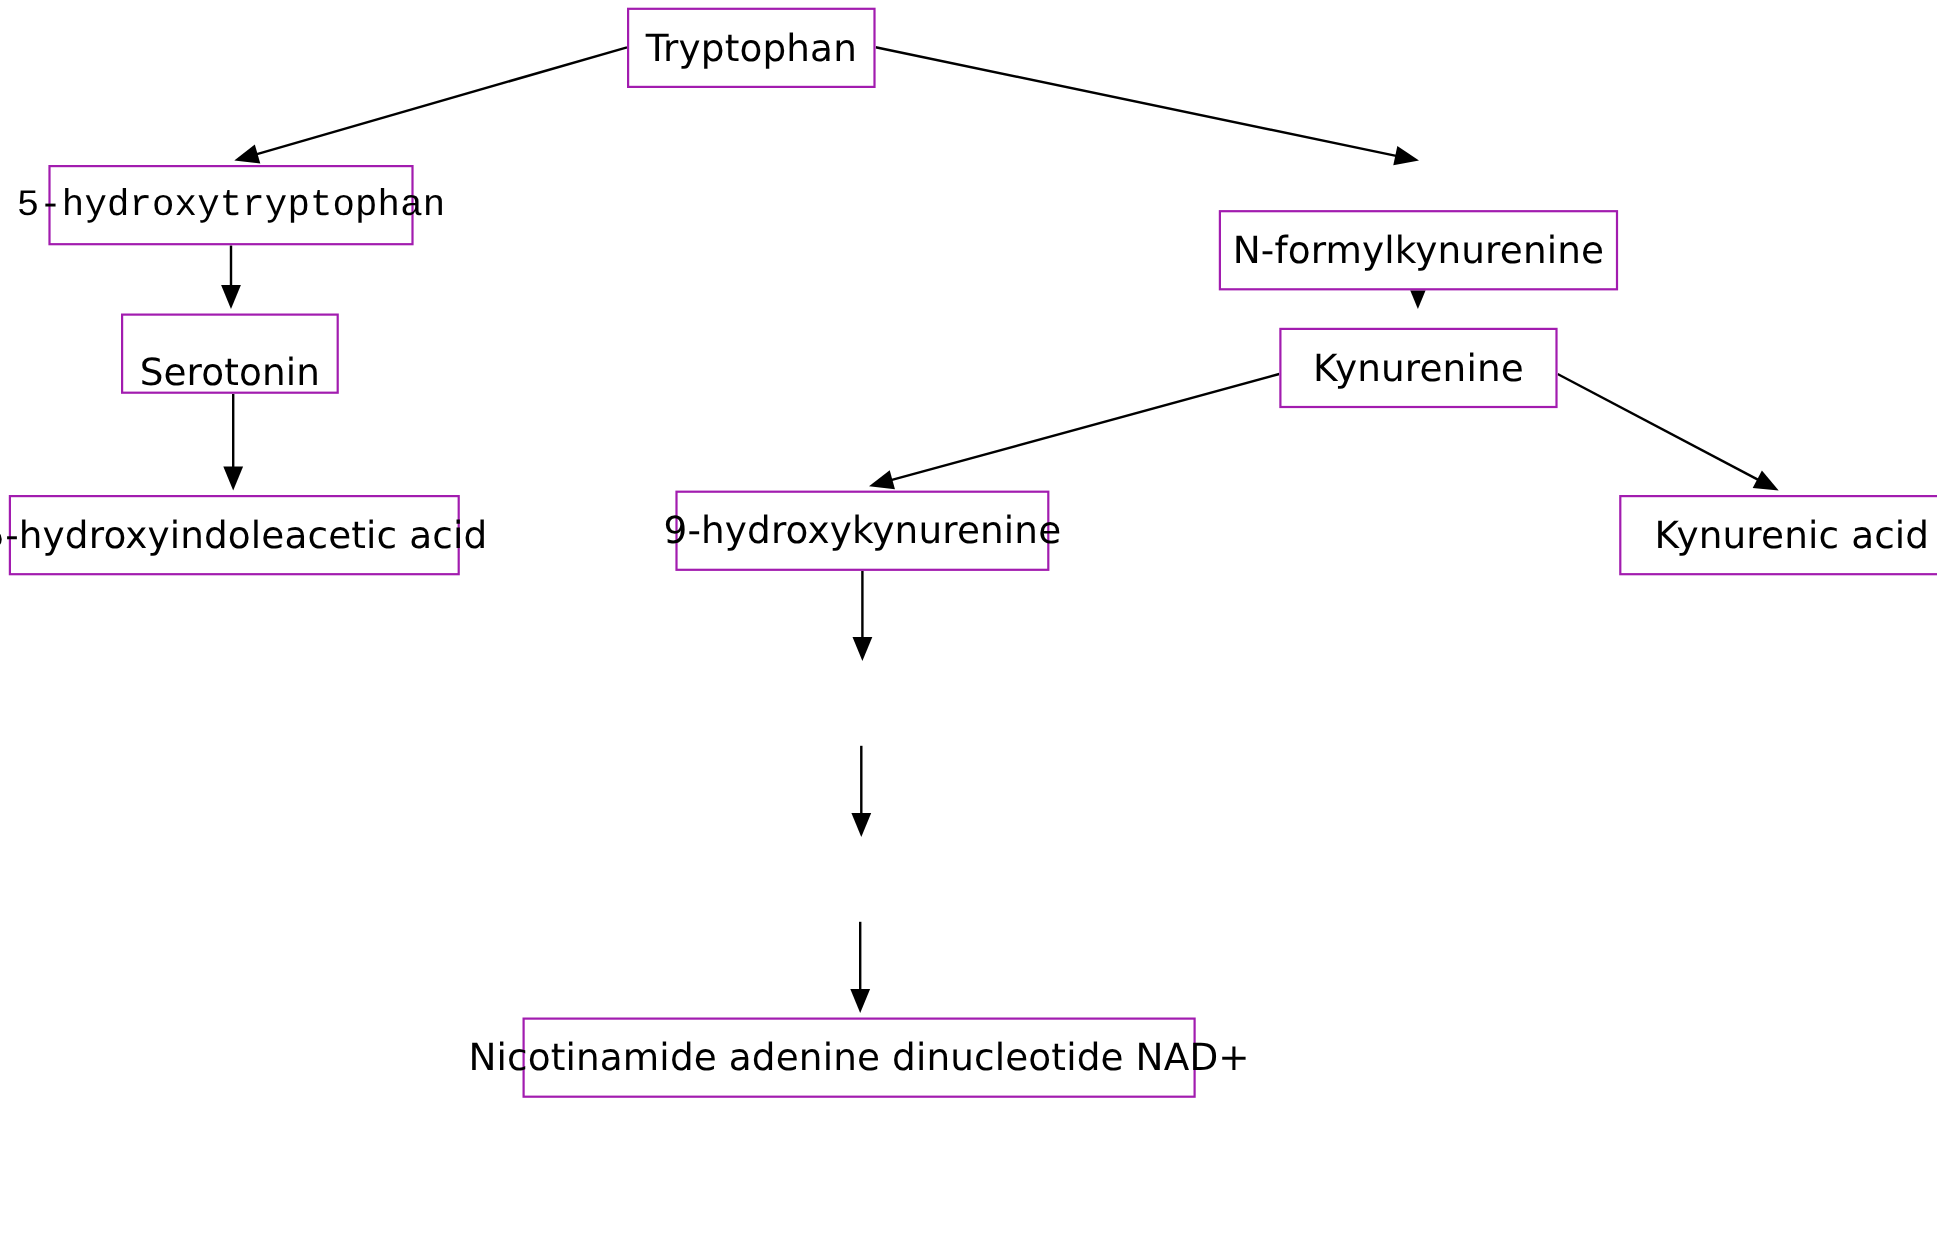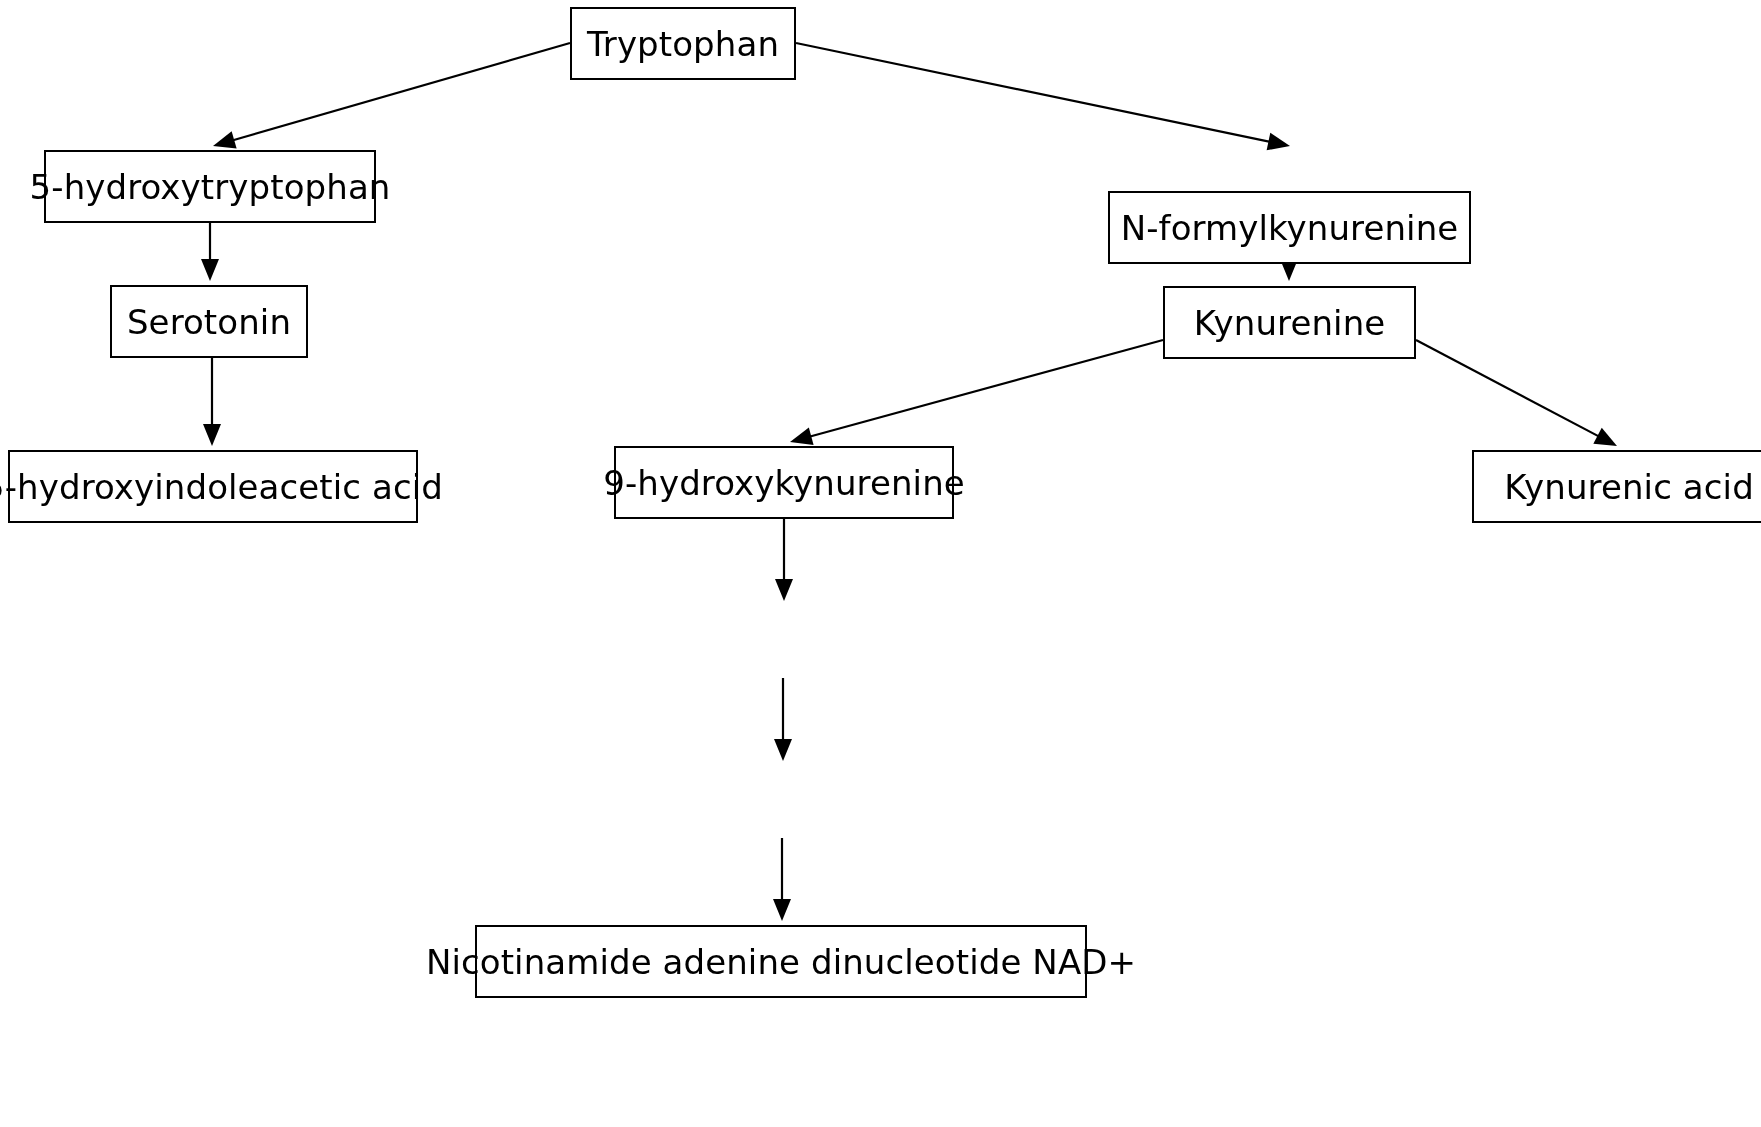--- a/index.html
+++ b/index.html
@@ -21,21 +21,21 @@
     left: 0;
     top: 0;
     width: 1761px;
     height: 1127px;
     pointer-events: none;
   }
   .node {
     position: absolute;
     box-sizing: border-box;
     background: #ffffff;
-    border: 2px solid #000000;
+    border: 2px solid #a21caf;
     display: flex;
     align-items: center;
     justify-content: center;
     color: #000000;
     font-size: 34px;
     font-weight: 400;
     line-height: 1;
     white-space: nowrap;
     letter-spacing: 0.1px;
   }
@@ -86,30 +86,30 @@
         <polygon points="783,761 774,739 792,739" fill="#000000"></polygon>
       </g>
       <g>
         <line x1="782" y1="838" x2="782" y2="902" stroke="#000000" stroke-width="2.2"></line>
         <polygon points="782,921 773,899 791,899" fill="#000000"></polygon>
       </g>
     </svg>
 <div class="node" style="left: 570px; top: 7px; width: 226px; height: 73px;">
       <span class="node-label">Tryptophan</span>
     </div>
-    <div class="node" style="left: 44px; top: 150px; width: 332px; height: 73px;">
+    <div class="node" style="left: 44px; top: 150px; width: 332px; height: 73px; font-family: Liberation Mono, monospace;">
       <span class="node-label">5-hydroxytryptophan</span>
     </div>
     <div class="node" style="left: 1108px; top: 150px; width: 363px; height: 73px; margin-top: 41px;">
       <span class="node-label">N-formylkynurenine</span>
     </div>
-    <div class="node" style="left: 110px; top: 285px; width: 198px; height: 73px;">
+    <div class="node" style="left: 110px; top: 285px; width: 198px; height: 73px; align-items: flex-end;">
       <span class="node-label">Serotonin</span>
     </div>
-    <div class="node" style="left: 1163px; top: 286px; width: 253px; height: 73px;">
+    <div class="node" style="left: 1163px; top: 298px; width: 253px; height: 73px;">
       <span class="node-label">Kynurenine</span>
     </div>
     <div class="node" style="left: 8px; top: 450px; width: 410px; height: 73px;">
       <span class="node-label">5-hydroxyindoleacetic acid</span>
     </div>
     <div class="node" style="left: 614px; top: 446px; width: 340px; height: 73px;">
       <span class="node-label">9-hydroxykynurenine</span>
     </div>
     <div class="node" style="left: 1472px; top: 450px; width: 314px; height: 73px;">
       <span class="node-label">Kynurenic acid</span>

